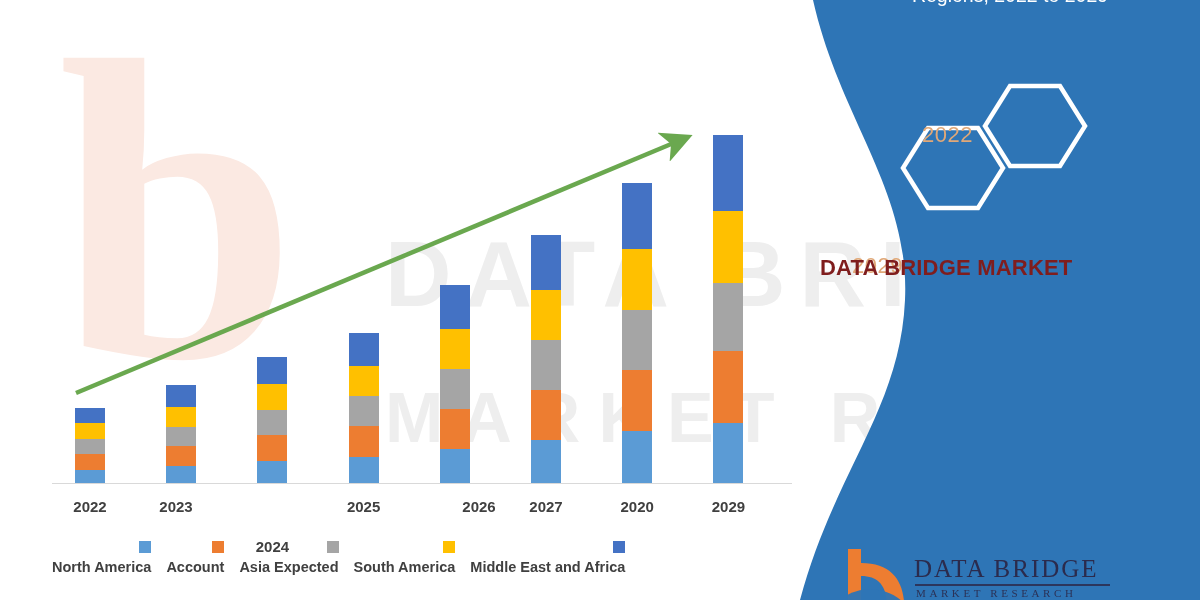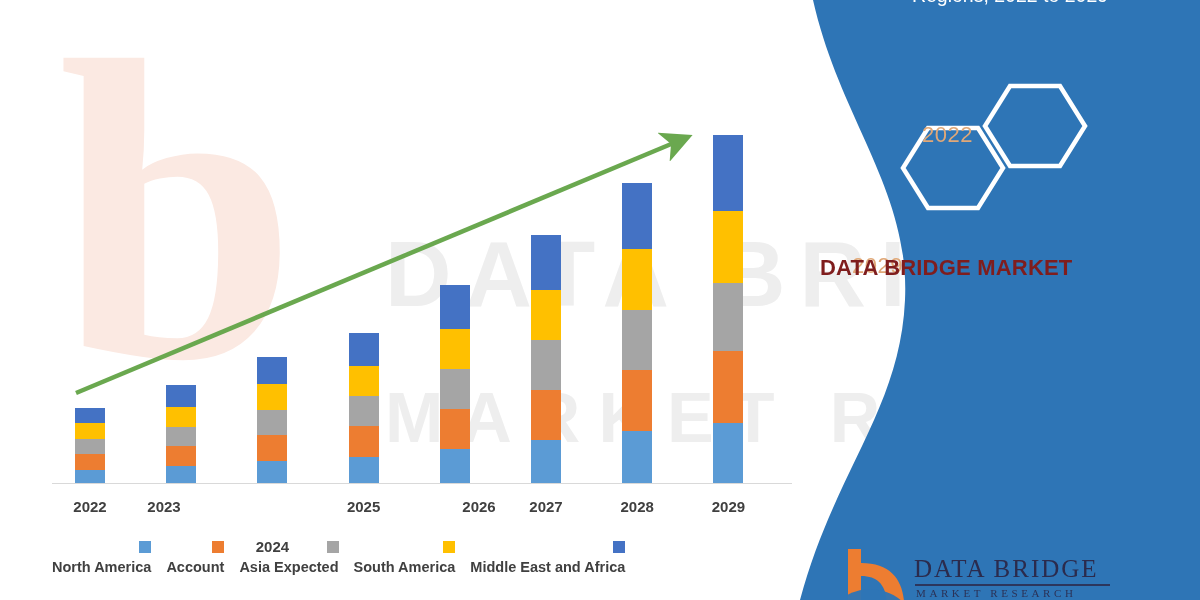--- a/index.html
+++ b/index.html
@@ -163,26 +163,26 @@
         <div class="bar-group" style="left: 713.4px; width: 30px;">
           <div class="seg" title="Middle East and Africa 2029: 76" style="height: 76px; background: rgb(68, 114, 196);"></div>
           <div class="seg" title="South America 2029: 72" style="height: 72px; background: rgb(255, 192, 0);"></div>
           <div class="seg" title="Asia Pacific 2029: 68" style="height: 68px; background: rgb(165, 165, 165);"></div>
           <div class="seg" title="Europe 2029: 72" style="height: 72px; background: rgb(237, 125, 49);"></div>
           <div class="seg" title="North America 2029: 60" style="height: 60px; background: rgb(91, 155, 213);"></div>
         </div>
       </div>
     <div class="xlabels" id="xlabels">
         <div class="xlabel" style="left: 60px;">2022</div>
-        <div class="xlabel" style="left: 134px;">2023</div>
+        <div class="xlabel" style="left: 146px;">2023</div>
         <div class="xlabel" style="left: 242.4px; margin-top: 40px;">2024</div>
         <div class="xlabel" style="left: 333.6px;">2025</div>
         <div class="xlabel" style="left: 449px;">2026</div>
         <div class="xlabel" style="left: 516px;">2027</div>
-        <div class="xlabel" style="left: 607.2px;">2028</div>
+        <div class="xlabel" style="left: 607.2px;">2020</div>
         <div class="xlabel" style="left: 698.4px;">2029</div>
       </div>
   </div>
 
   <svg class="arrow-svg" viewBox="0 0 820 600">
     <defs>
       <marker id="ah" markerWidth="7" markerHeight="7" refX="3" refY="3.5" orient="auto">
         <path d="M0,0 L7,3.5 L0,7 L1.8,3.5 Z" fill="#6aa84f"></path>
       </marker>
     </defs>

